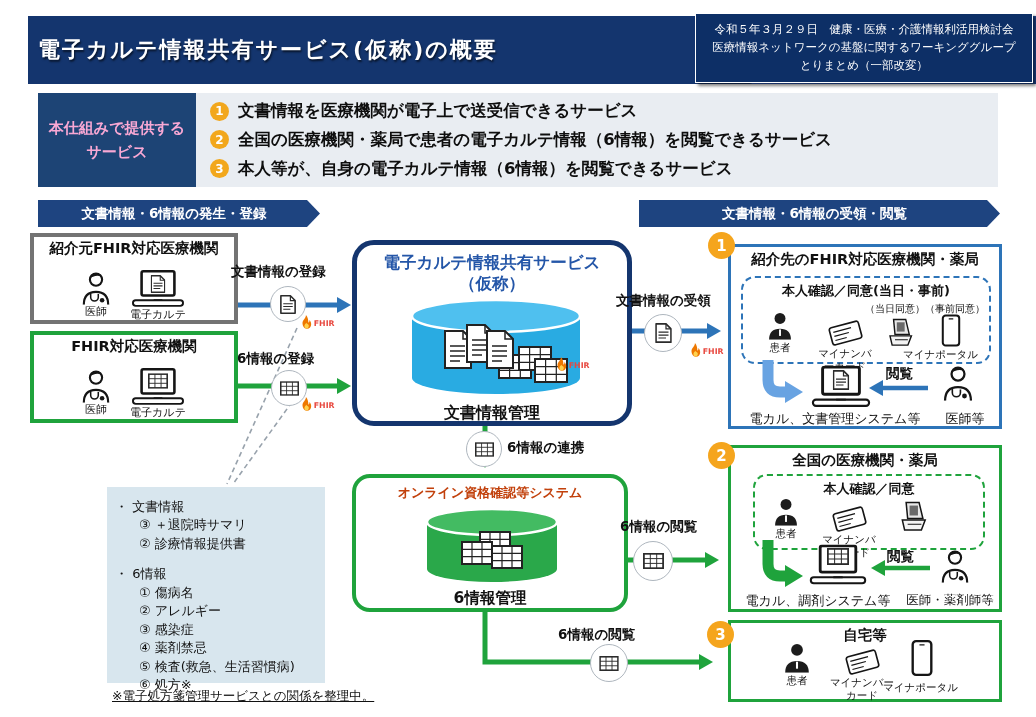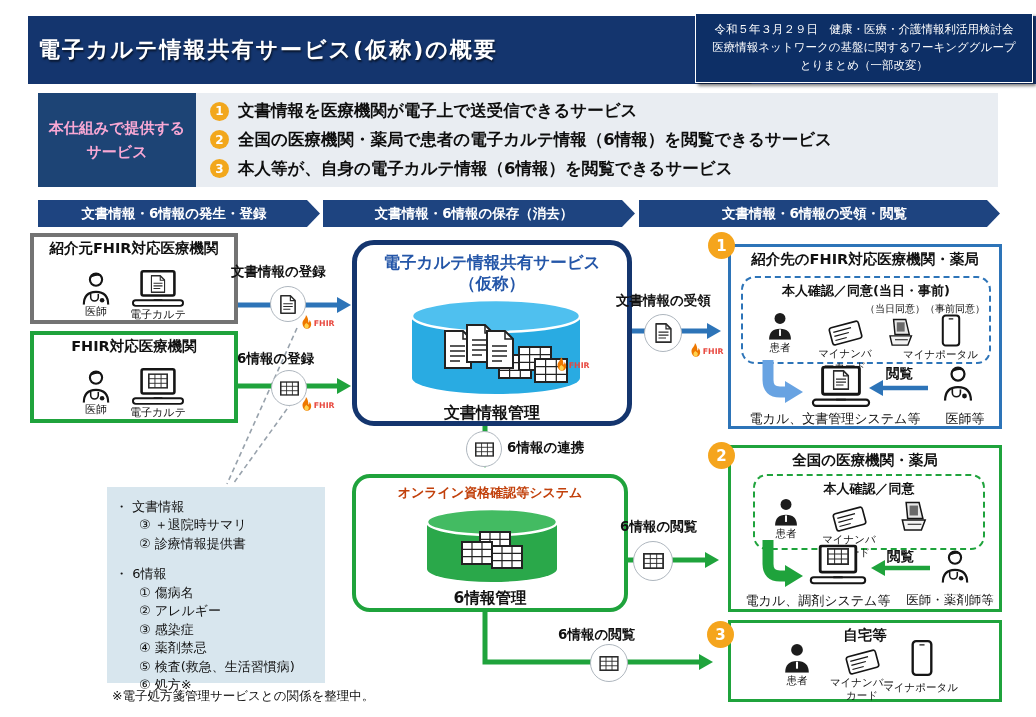--- a/index.html
+++ b/index.html
@@ -58,21 +58,21 @@
   .chip{position:absolute;background:#fff;border:1.5px solid #AEB6BE;border-radius:50%;
        display:flex;align-items:center;justify-content:center;z-index:5;}
   .fhir-chip{position:absolute;z-index:5;}
   .overlay{left:0;top:0;width:1036px;height:717px;z-index:3;pointer-events:none;}
   
   .legend{left:107px;top:487px;width:218px;height:196px;background:#D8E6EE;box-sizing:border-box;
        padding:11px 8px;font-size:13px;line-height:1.42;z-index:2;}
   .lg-item{padding-left:24px;white-space:nowrap;}
   .lg-head{white-space:nowrap;}
   .lg-gap{height:12px;}
-  .footnote{left:112px;top:688px;font-size:12.5px;white-space:nowrap;}
+  .footnote{left:112px;top:688px;font-size:12.5px;white-space:nowrap;text-decoration:underline;}
   .pagenum{left:986px;top:682px;font-size:15px;}
   .laptop{position:absolute;}
   .lap-inner{position:absolute;left:50%;top:5px;transform:translateX(-50%);}
 </style>
 </head>
 <body>
 
 <svg width="0" height="0" style="position:absolute">
   <defs>
     <symbol id="sym-doc" viewBox="0 0 20 24">
@@ -148,21 +148,20 @@
       <span class="numdot">2</span>
       <span class="svc-text">全国の医療機関・薬局で患者の電子カルテ情報（6情報）を閲覧できるサービス</span>
     </div>
     <div class="svc-item">
       <span class="numdot">3</span>
       <span class="svc-text">本人等が、自身の電子カルテ情報（6情報）を閲覧できるサービス</span>
     </div>
   </div>
 
   <div class="abs chev" style="left:38px;width:282px;">文書情報・6情報の発生・登録</div>
-  <div class="abs chev" style="left:323px;width:312px;">文書情報・6情報の保存（消去）</div>
   <div class="abs chev" style="left:639px;width:361px;">文書情報・6情報の受領・閲覧</div>
 
   <div class="abs src-box b-blue" style="left:30px;top:233px;">
     <span class="src-title">紹介元FHIR対応医療機関</span>
     <div class="stack" style="left:46px;top:34px;">
       <svg width="32" height="34" viewBox="0 0 42 44">
           <use href="#sym-doctor"></use>
         </svg>
       <span class="icon-label">医師</span>
     </div>

